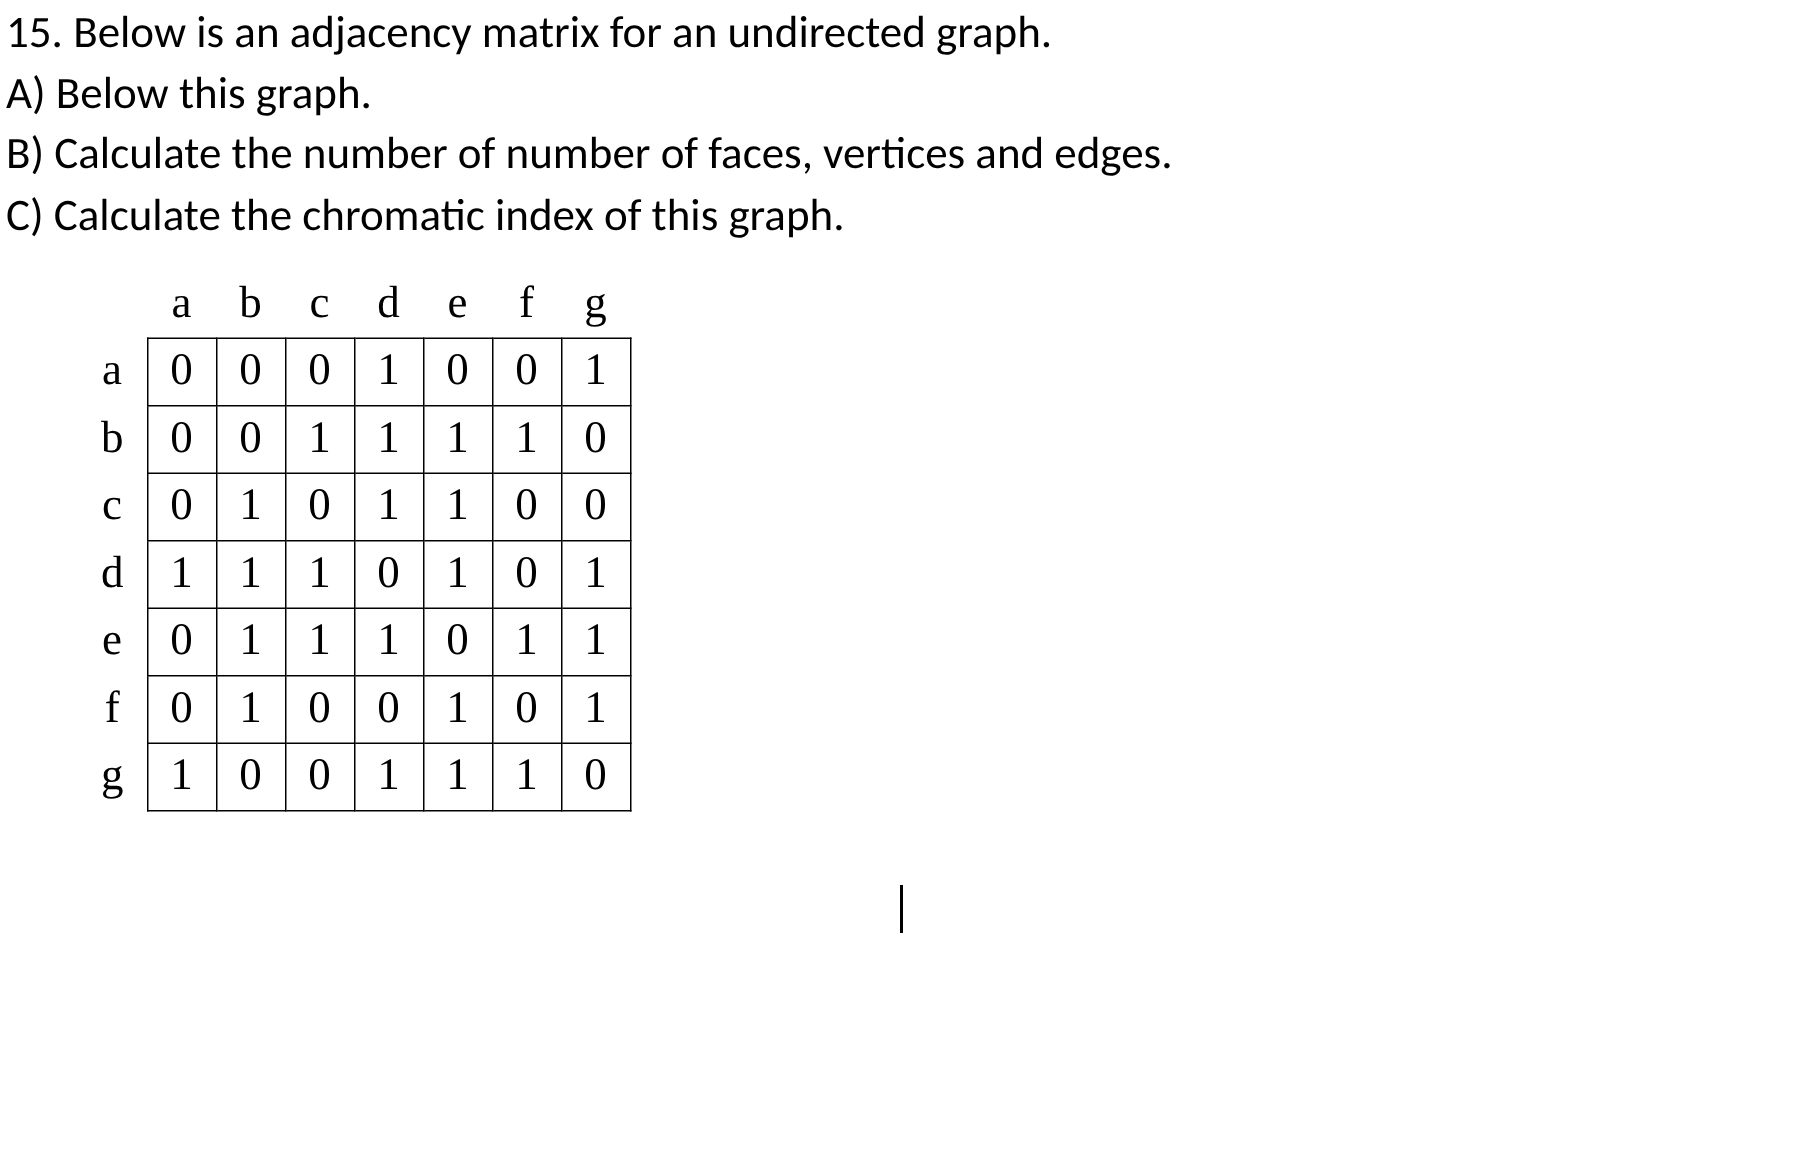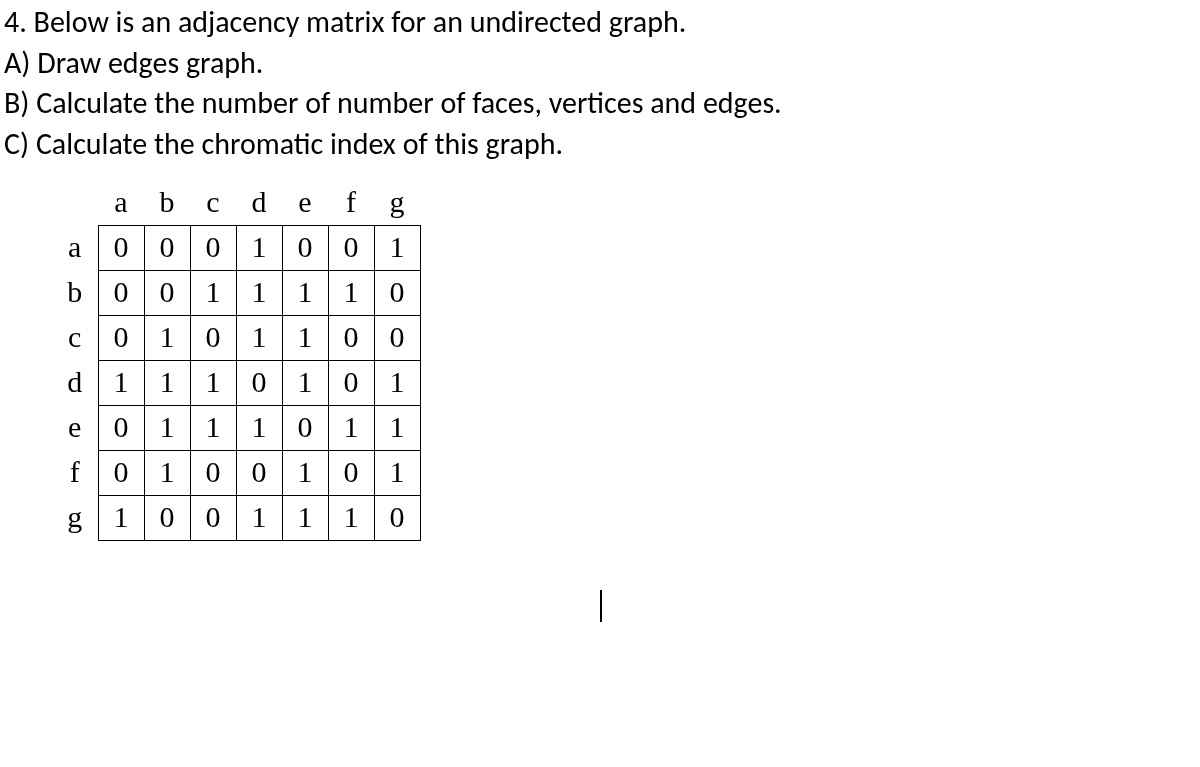--- a/index.html
+++ b/index.html
@@ -51,22 +51,22 @@
       left: 600px;
       top: 590px;
       width: 1.5px;
       height: 32px;
       background: #000;
     }
   </style>
 </head>
 <body>
 
-<div class="question-line">4. Below is an adjacency matrix for an undirected graph.</div>
-<div class="question-line">A) Draw edges graph.</div>
+<div class="question-line">15. Below is an adjacency matrix for an undirected graph.</div>
+<div class="question-line">A) Below this graph.</div>
 <div class="question-line">B) Calculate the number of number of faces, vertices and edges.</div>
 <div class="question-line">C) Calculate the chromatic index of this graph.</div>
 
 <div class="table-container">
   <table>
     <thead>
       <tr>
         <th></th>
         <th>a</th>
         <th>b</th>

